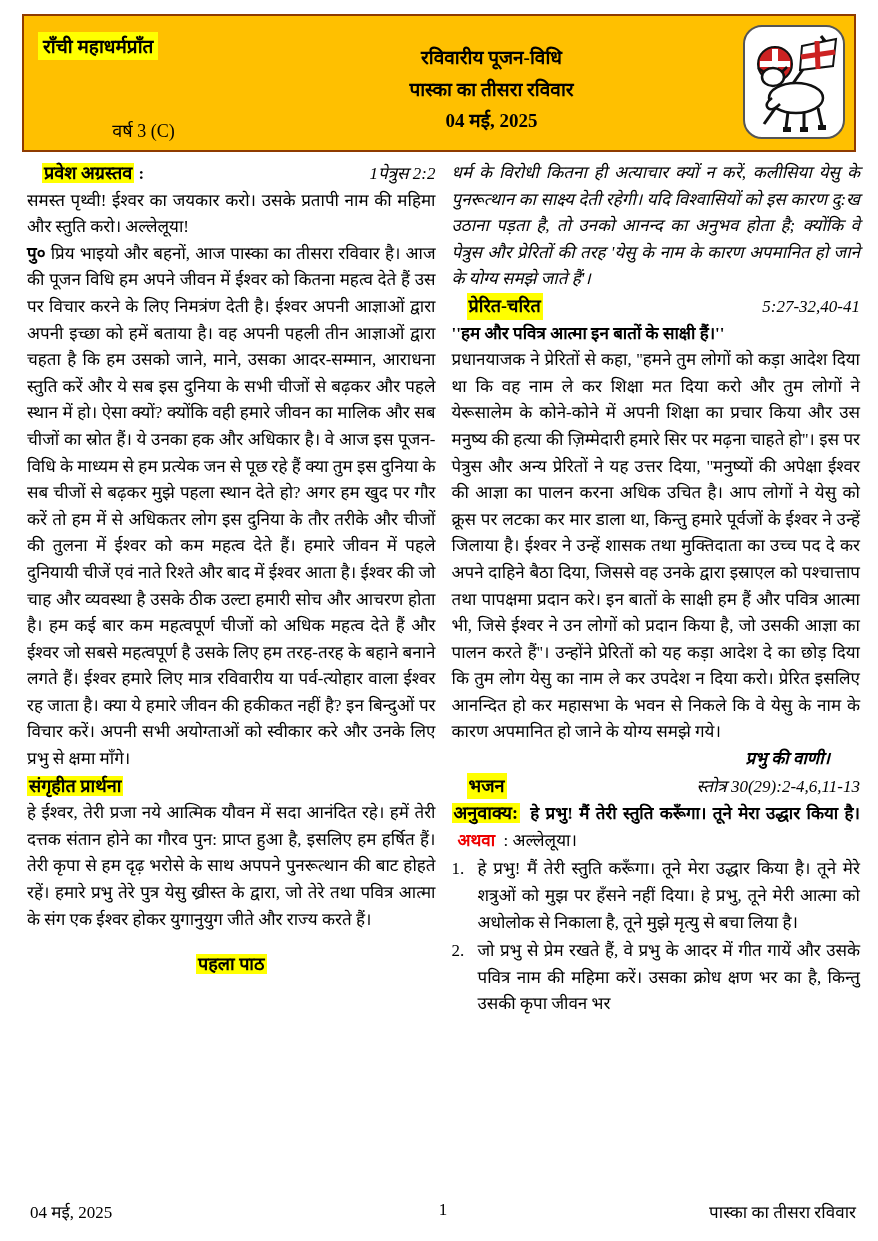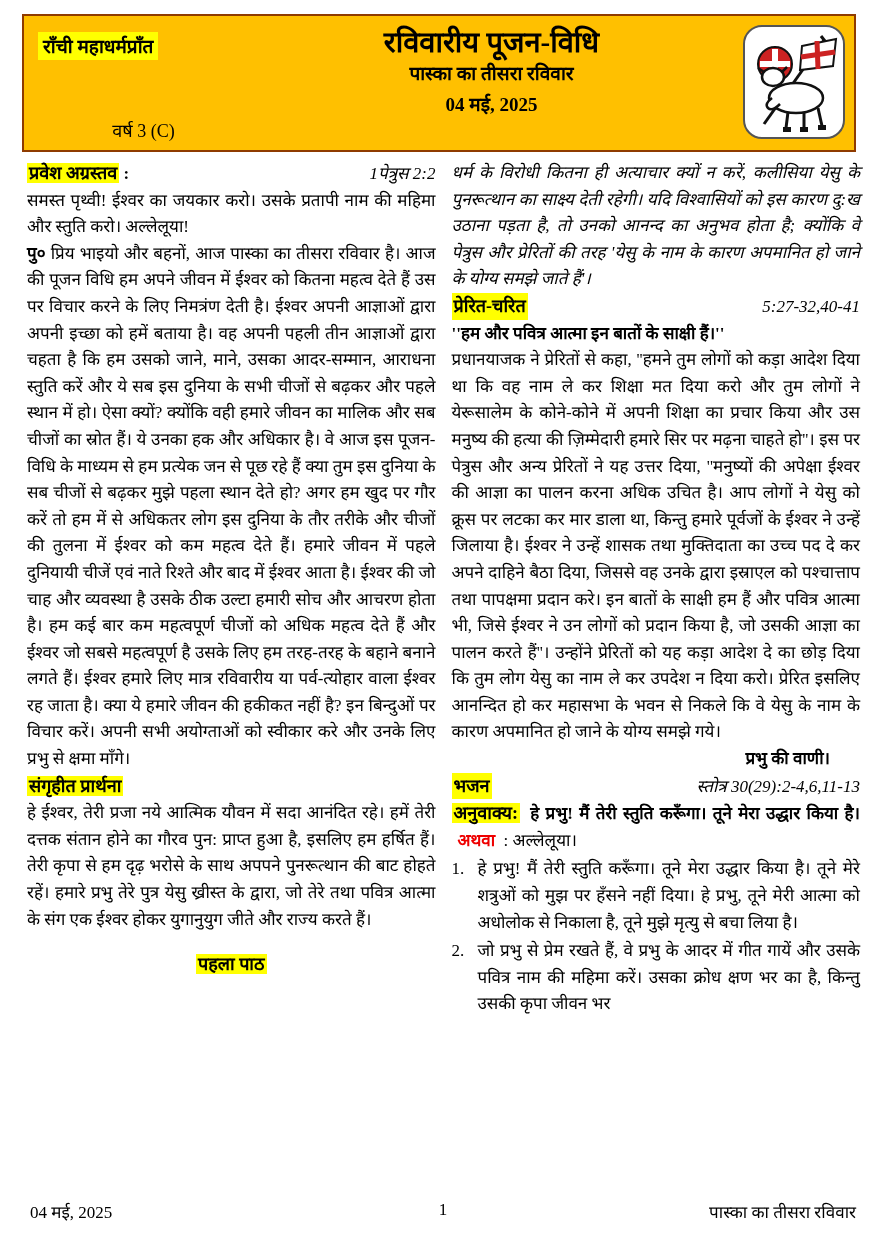--- a/index.html
+++ b/index.html
@@ -19,38 +19,38 @@
   .mast-left{
     width:225px;box-sizing:border-box;padding:16px 0 8px 14px;
     display:flex;flex-direction:column;justify-content:space-between;
   }
   .diocese{
     font-weight:bold;font-size:19px;background:var(--hl);
     align-self:flex-start;padding:1px 5px;white-space:nowrap;
   }
   .year{font-weight:normal;font-size:18px;text-align:center;}
   .mast-center{flex:1;text-align:center;padding-top:10px;}
-  .mast-center .l1{font-size:29px;font-weight:bold;line-height:32px;}
+  .mast-center .l1{font-size:19px;font-weight:bold;line-height:32px;margin-top:16px;}
   .mast-center .l2,.mast-center .l3,.mast-center .l4{font-size:19px;font-weight:bold;line-height:31px;}
   .logo-wrap{width:120px;display:flex;align-items:flex-start;justify-content:center;padding-top:8px;}
   .columns{
     position:absolute;left:27px;top:160px;width:833px;
     display:flex;gap:16px;
   }
   .col{flex:1;min-width:0;font-size:17px;line-height:26.6px;text-align:justify;}
-  .hrow{display:flex;justify-content:space-between;align-items:baseline;}
+  .hrow{display:flex;justify-content:space-between;align-items:baseline;margin-left:15px;}
   .hl{background:var(--hl);font-weight:bold;font-size:18px;padding:0 2px;}
   .colon{font-weight:bold;}
   .ref{font-style:italic;font-size:17px;}
   .italic{font-style:italic;}
   .bold{font-weight:bold;}
   .red{color:var(--red);}
   .rubric{color:var(--red);font-style:italic;}
   .headline{text-align:left;font-weight:bold;}
-  .acclaim{text-align:right;font-weight:bold;padding-right:30px;}
+  .acclaim{text-align:right;font-weight:bold;font-style:italic;padding-right:30px;}
   .antiphon{font-weight:bold;}
   .verse{display:flex;margin-top:2px;}
   .vnum{flex:none;width:26px;}
   .vtext{flex:1;text-align:justify;}
   .first-reading{ text-align:center;margin-top:18px;}
   .footer{
     position:absolute;left:30px;right:22px;bottom:18px;
     display:flex;justify-content:space-between;font-size:17px;
   }
   .footer .f-center{position:absolute;left:0;right:0;text-align:center;}

